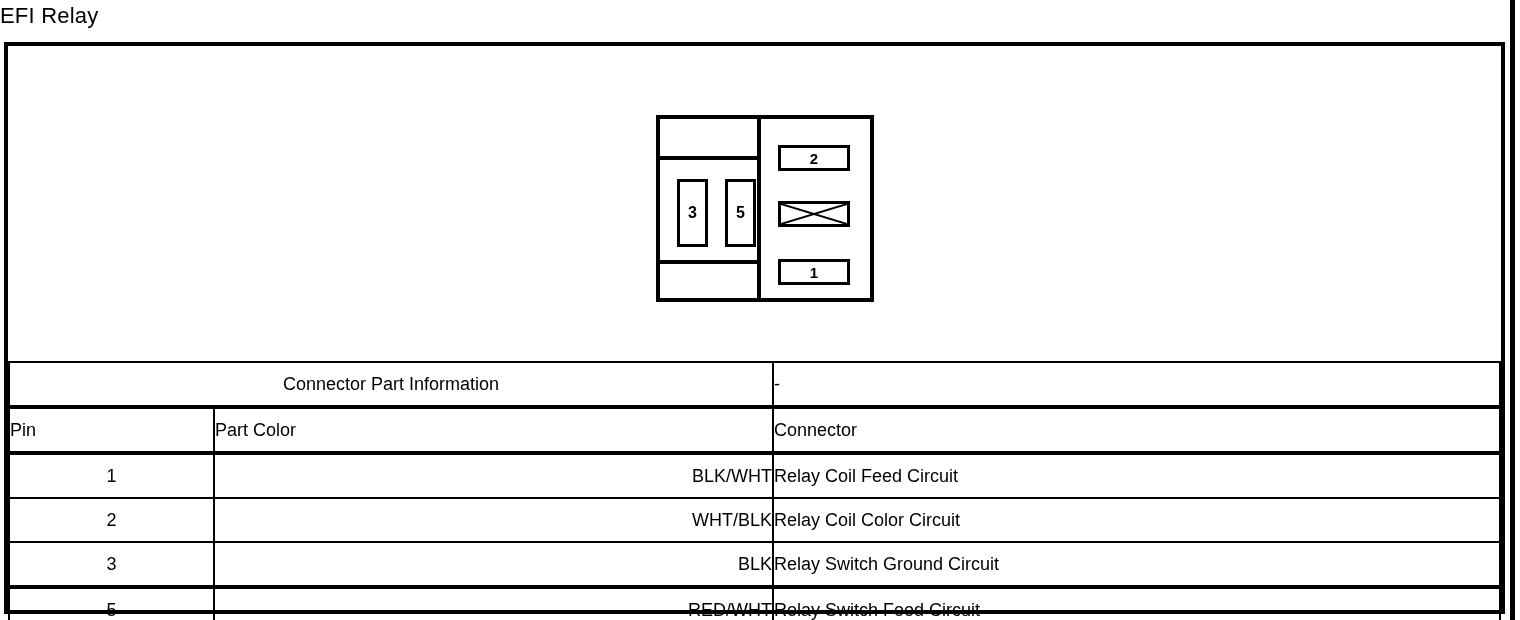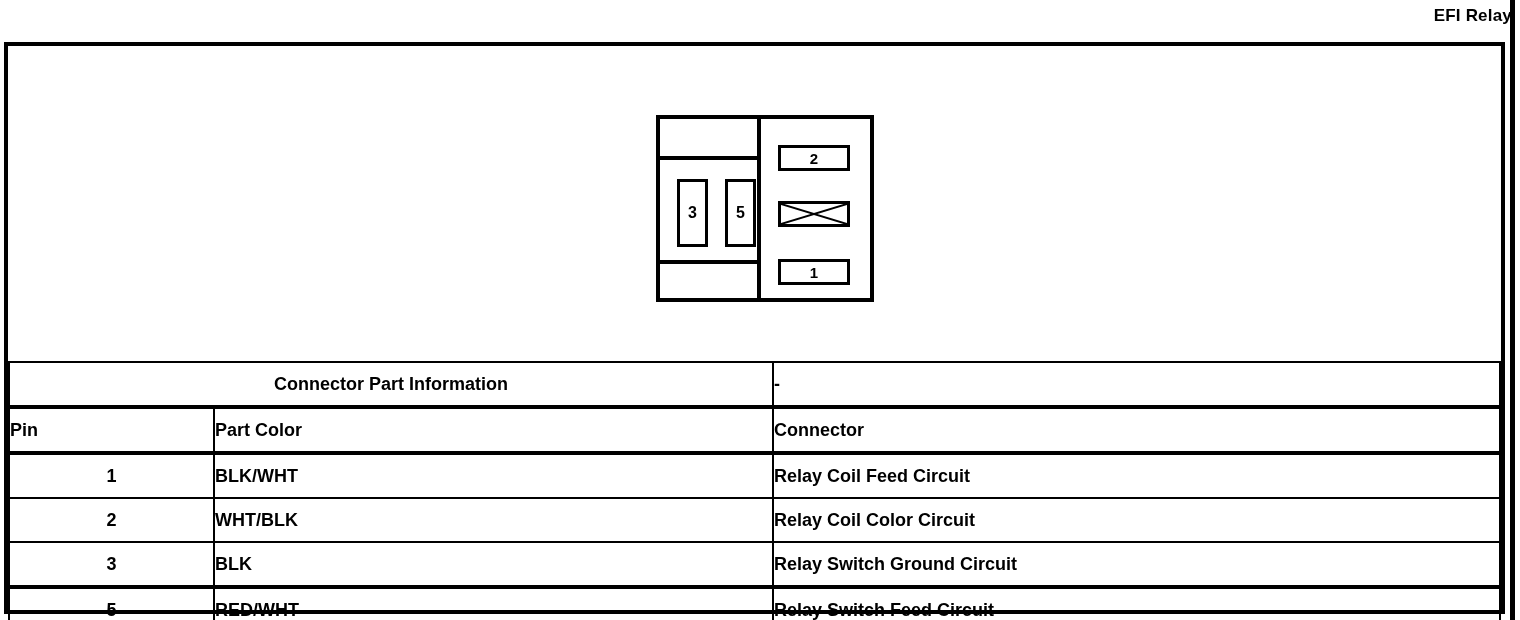--- a/index.html
+++ b/index.html
@@ -17,23 +17,23 @@
   }
 
   
   #title {
     position: absolute;
     left: 0;
     top: 0;
     width: 1512px;
     height: 38px;
     line-height: 32px;
-    text-align: right;
-    font-size: 17px;
-    font-weight: bold;
+    text-align: left;
+    font-size: 22px;
+    font-weight: normal;
     letter-spacing: 0.2px;
   }
 
   
   #frame {
     position: absolute;
     left: 4px;
     top: 42px;
     width: 1501px;
     height: 572px;
@@ -144,21 +144,21 @@
     top: 315px;             
     width: 1493px;          
     border-collapse: collapse;
     table-layout: fixed;
   }
   #info-table td, #info-table th {
     border: 2px solid #000000;
     padding: 0;
     height: 42px;
     font-size: 18px;
-    font-weight: bold;
+    font-weight: normal;
     vertical-align: middle;
   }
   .col-pin   { width: 205px; }
   .col-wire  { width: 559px; }
 
   
   .banner-label {
     text-align: center;
     font-weight: bold;
     font-size: 19px;
@@ -171,21 +171,21 @@
 
   
   .hdr {
     text-align: left;
     font-weight: bold;
     font-size: 19px;
   }
 
   
   .cell-pin  { text-align: center; }
-  .cell-wire { text-align: left; }
+  .cell-wire { text-align: right; }
   .cell-func { text-align: left; padding-left: 8px; margin-left: 24px; }
 
   
   #info-table tr.thick-below > td { border-bottom-width: 4px; }
   #info-table tr:last-child > td  { border-bottom-width: 4px; }
 </style>
 </head>
 <body>
 
 <div id="title">EFI Relay</div>

